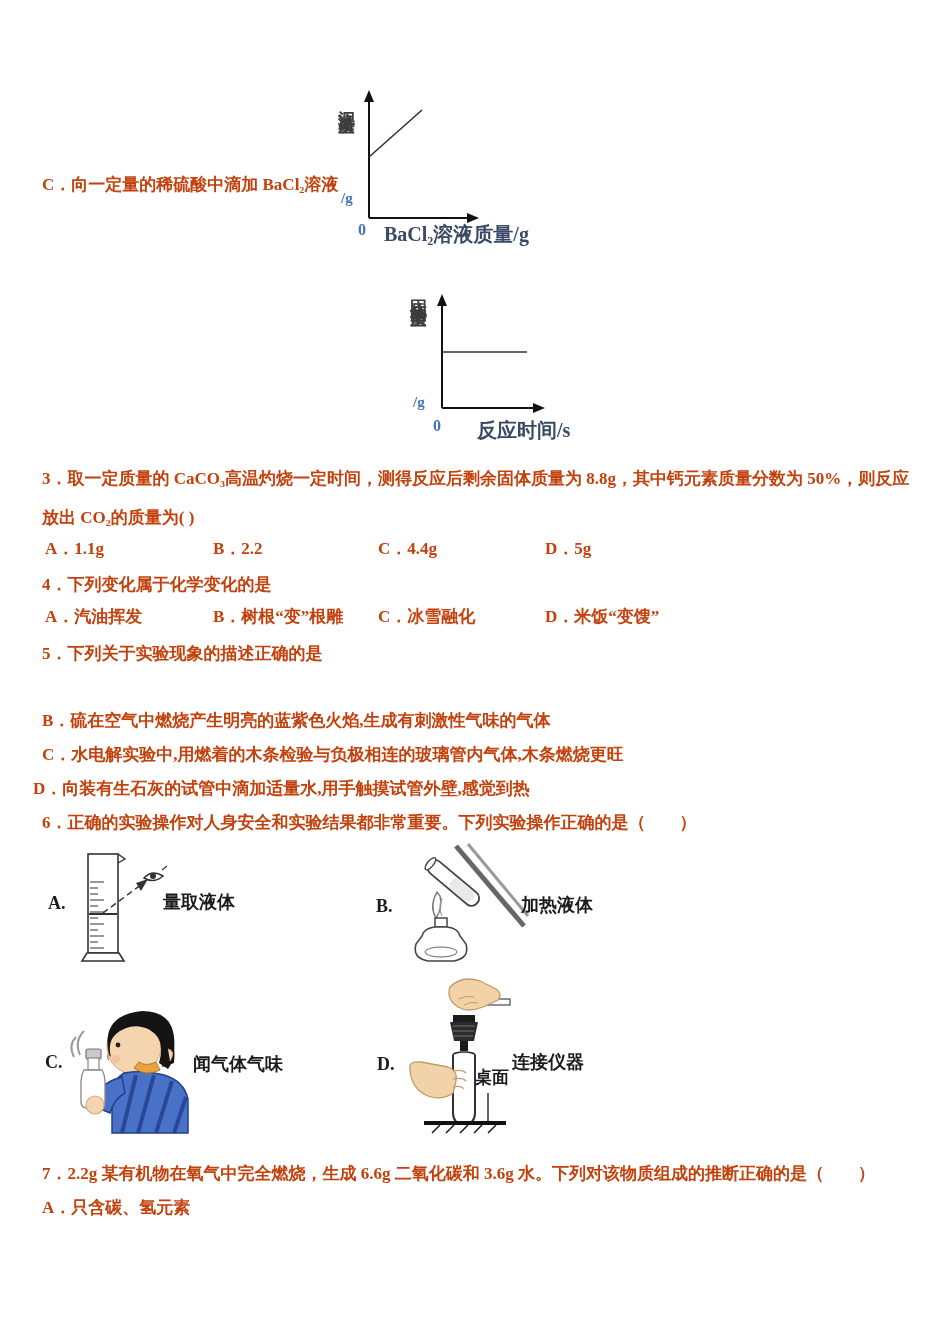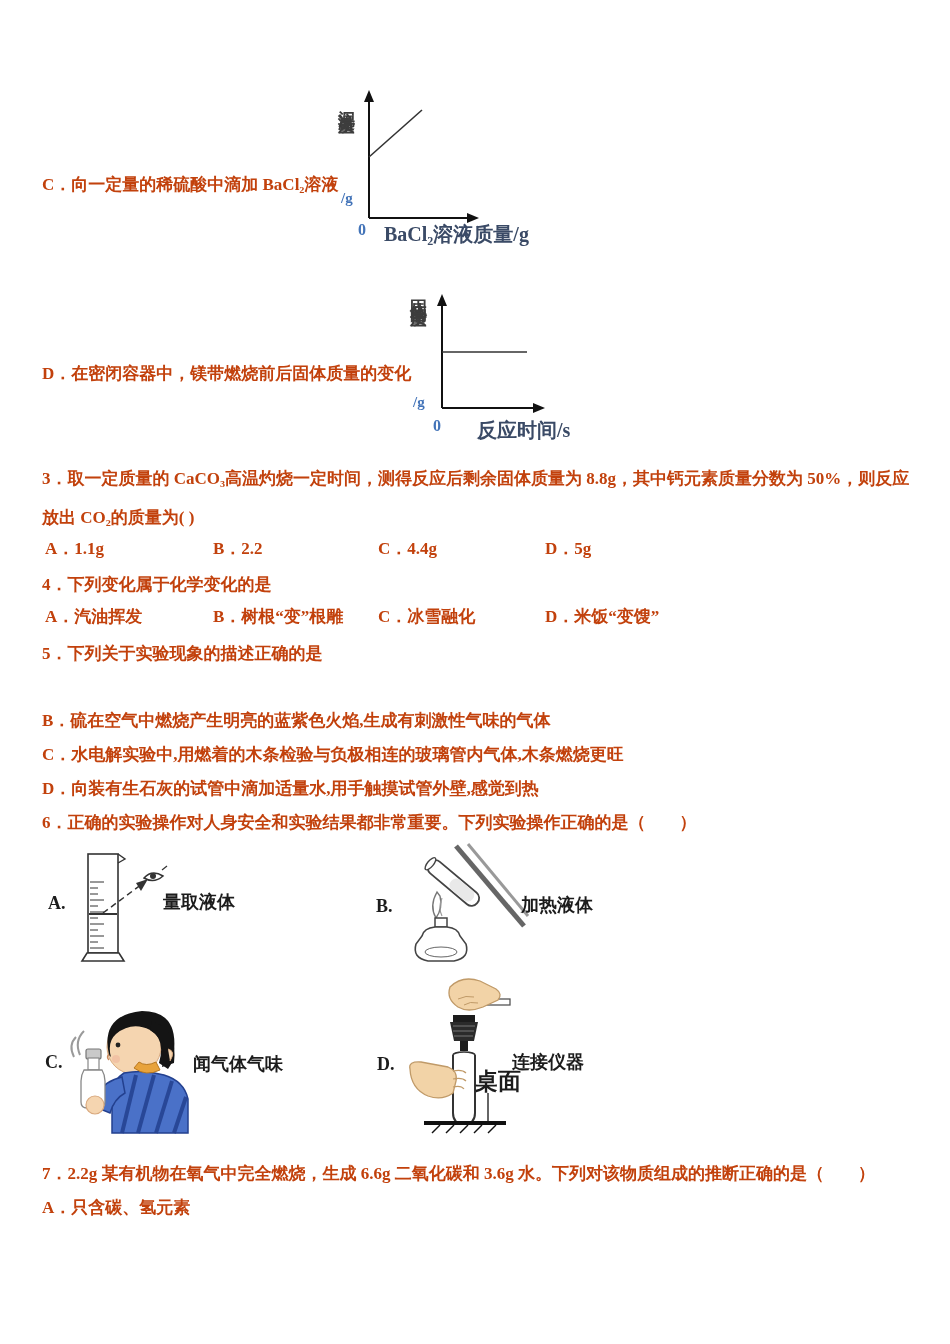--- a/index.html
+++ b/index.html
@@ -39,39 +39,38 @@
   <svg style="left:400px;top:292px;" width="155" height="125" viewBox="0 0 155 125">
     <line x1="42" y1="10" x2="42" y2="116" stroke="#111" stroke-width="2"></line>
     <polygon points="42,2 37,14 47,14" fill="#111"></polygon>
     <line x1="42" y1="116" x2="137" y2="116" stroke="#111" stroke-width="2"></line>
     <polygon points="145,116 133,111 133,121" fill="#111"></polygon>
     <line x1="42" y1="60" x2="127" y2="60" stroke="#333" stroke-width="1.4"></line>
   </svg>
   <div class="origin" style="left:433px;top:417px;">0</div>
   <div class="xlab" style="left:477px;top:417px;">反应时间/s</div>
 
-  <div class="t" style="left:42px;top:364px;">D．在密闭容器中，镁带燃烧前后固体质量的变化</div>
 
   <div class="t" style="left:42px;top:469px;">3．取一定质量的 CaCO₃高温灼烧一定时间，测得反应后剩余固体质量为 8.8g，其中钙元素质量分数为 50%，则反应</div>
   <div class="t" style="left:42px;top:508px;">放出 CO₂的质量为( )</div>
   <div class="t" style="left:45px;top:539px;">A．1.1g</div>
   <div class="t" style="left:213px;top:539px;">B．2.2</div>
   <div class="t" style="left:378px;top:539px;">C．4.4g</div>
   <div class="t" style="left:545px;top:539px;">D．5g</div>
 
   <div class="t" style="left:42px;top:575px;">4．下列变化属于化学变化的是</div>
   <div class="t" style="left:45px;top:607px;">A．汽油挥发</div>
   <div class="t" style="left:213px;top:607px;">B．树根“变”根雕</div>
   <div class="t" style="left:378px;top:607px;">C．冰雪融化</div>
   <div class="t" style="left:545px;top:607px;">D．米饭“变馊”</div>
 
   <div class="t" style="left:42px;top:644px;">5．下列关于实验现象的描述正确的是</div>
   <div class="t" style="left:42px;top:711px;">B．硫在空气中燃烧产生明亮的蓝紫色火焰,生成有刺激性气味的气体</div>
   <div class="t" style="left:42px;top:745px;">C．水电解实验中,用燃着的木条检验与负极相连的玻璃管内气体,木条燃烧更旺</div>
-  <div class="t" style="left:42px;top:779px;">D．向装有生石灰的试管中滴加适量水,用手触摸试管外壁,感觉到热</div>
+  <div class="t" style="left:33px;top:779px;">D．向装有生石灰的试管中滴加适量水,用手触摸试管外壁,感觉到热</div>
 
   <div class="t" style="left:42px;top:813px;">6．正确的实验操作对人身安全和实验结果都非常重要。下列实验操作正确的是（　　）</div>
 
   <div class="letter" style="left:48px;top:893px;">A.</div>
   <svg style="left:70px;top:852px;" width="120" height="118" viewBox="0 0 120 118">
     <rect x="18" y="2" width="30" height="99" fill="#fff" stroke="#333" stroke-width="1.6"></rect>
     <path d="M48 2 L55 7 L48 11" fill="none" stroke="#333" stroke-width="1.4"></path>
     <g stroke="#333" stroke-width="1">
       <line x1="20" y1="30" x2="34" y2="30"></line>
         <line x1="20" y1="36" x2="28" y2="36"></line>
@@ -161,19 +160,19 @@
     <line x1="88" y1="118" x2="88" y2="146" stroke="#333" stroke-width="1.5"></line>
     <line x1="24" y1="148" x2="106" y2="148" stroke="#111" stroke-width="4"></line>
     <g stroke="#111" stroke-width="1.5">
       <line x1="32" y1="158" x2="40" y2="150"></line>
         <line x1="46" y1="158" x2="54" y2="150"></line>
       <line x1="60" y1="158" x2="68" y2="150"></line>
         <line x1="74" y1="158" x2="82" y2="150"></line>
       <line x1="88" y1="158" x2="96" y2="150"></line>
     </g>
   </svg>
-  <div class="cap" style="left:475px;top:1066px;font-size:23px;">桌面</div>
+  <div class="cap" style="left:475px;top:1066px;font-size:17px;">桌面</div>
   <div class="cap" style="left:512px;top:1050px;text-align:center;">连接仪器</div>
 
   <div class="t" style="left:42px;top:1164px;">7．2.2g 某有机物在氧气中完全燃烧，生成 6.6g 二氧化碳和 3.6g 水。下列对该物质组成的推断正确的是（　　）</div>
   <div class="t" style="left:42px;top:1198px;">A．只含碳、氢元素</div>
 
 </div>
 
 </body></html>

